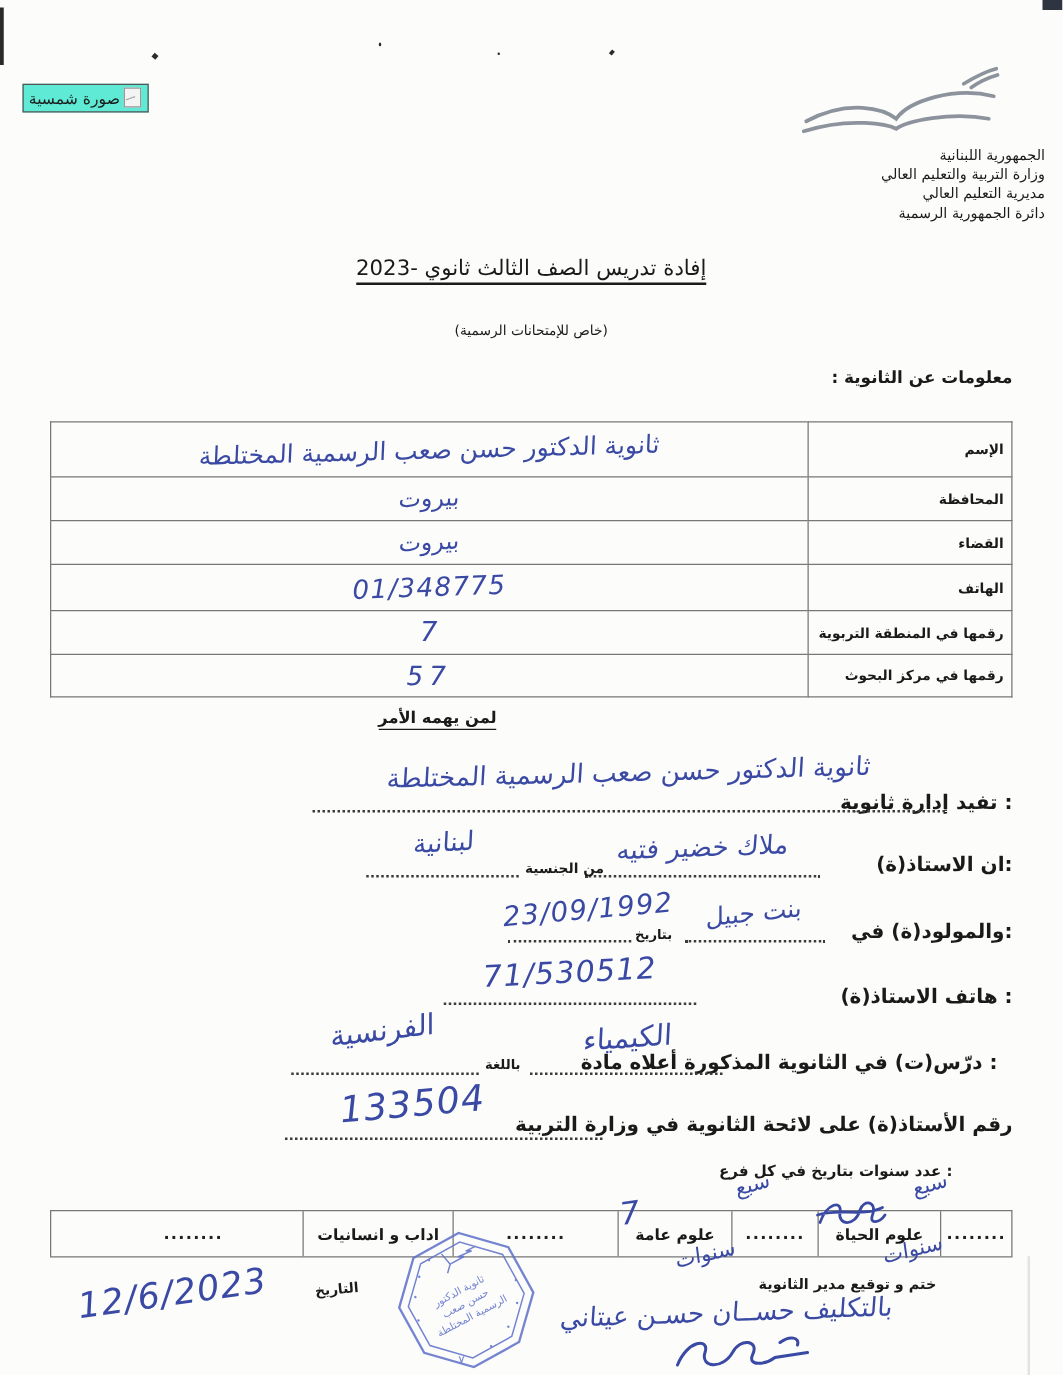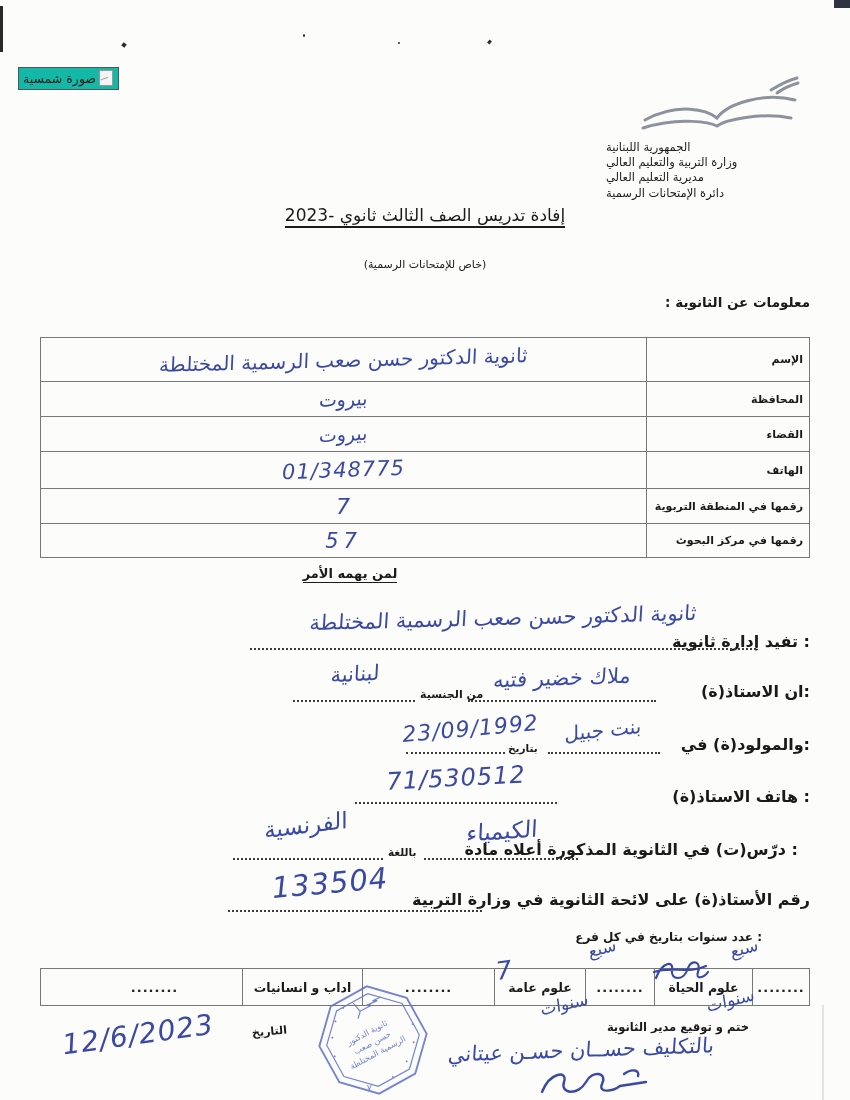--- a/index.html
+++ b/index.html
@@ -16,27 +16,27 @@
   .hw{
     position:absolute;color:#3a4aa4;white-space:nowrap;text-align:center;
     font-family:"DejaVu Sans",sans-serif;transform-origin:center;
   }
   .hw-lat{font-style:italic;letter-spacing:1px;}
   
   .dotline{position:absolute;height:0;border-bottom:2px dotted #3c3c3c;}
   
   .photo-box{
     left:18px;top:67px;display:flex;align-items:center;gap:3px;
-    background:#14b8a6;border:1.5px solid #555;padding:2px 5px 3px 4px;
+    background:#5eead4;border:1.5px solid #555;padding:2px 5px 3px 4px;
     font-size:12.5px;direction:rtl;
   }
   .broken-img{width:12px;height:14px;background:#f4f4f4;border:1px solid #999;position:relative;}
   .broken-img:after{content:"";position:absolute;left:1px;top:7px;width:8px;height:4px;border-top:1px solid #aaa;transform:rotate(-20deg);}
   
-  .gov-header{right:14px;top:76px;width:230px;text-align:left;direction:rtl;}
+  .gov-header{right:14px;top:53px;width:230px;text-align:right;direction:rtl;}
   .gov-header .line{font-size:11.5px;line-height:1.32;}
   
   .doc-title{left:0;top:205px;width:850px;text-align:center;}
   .doc-title span{font-size:17px;font-weight:normal;border-bottom:2px solid #1b1b1b;padding-bottom:1px;direction:rtl;unicode-bidi:plaintext;}
   .doc-subtitle{left:0;top:258px;width:850px;text-align:center;font-size:11px;direction:rtl;}
   .sec-heading{right:40px;top:294px;font-weight:bold;font-size:13.5px;direction:rtl;}
   
   table.info{position:absolute;left:40px;top:337px;width:770px;border-collapse:collapse;direction:rtl;}
   table.info td{border:1px solid #777;padding:0 6px;vertical-align:middle;}
   table.info td.l{width:150px;font-weight:bold;font-size:11px;}
@@ -77,21 +77,21 @@
     <g fill="none" stroke="#8d939d" stroke-width="3" stroke-linecap="round">
       <path d="M14,44 C48,26 76,34 86,42 C96,28 132,16 164,24"></path>
       <path d="M12,52 C50,40 80,47 86,50 C94,44 130,36 160,42"></path>
       <path d="M140,14 C150,8 158,4 166,2"></path>
       <path d="M146,17 C153,12 160,9 167,7"></path>
     </g>
   </svg>
   <div class="line printed">الجمهورية اللبنانية</div>
   <div class="line printed">وزارة التربية والتعليم العالي</div>
   <div class="line printed">مديرية التعليم العالي</div>
-  <div class="line printed">دائرة الإمتحانات الرسمية</div>
+  <div class="line printed">دائرة الجمهورية الرسمية</div>
 </div>
 
 <div class="abs doc-title">
   <span>إفادة تدريس الصف الثالث ثانوي -2023</span>
 </div>
 <div class="abs doc-subtitle">(خاص للإمتحانات الرسمية)</div>
 
 <div class="abs sec-heading">معلومات عن الثانوية :</div>
 
 <table class="info">

